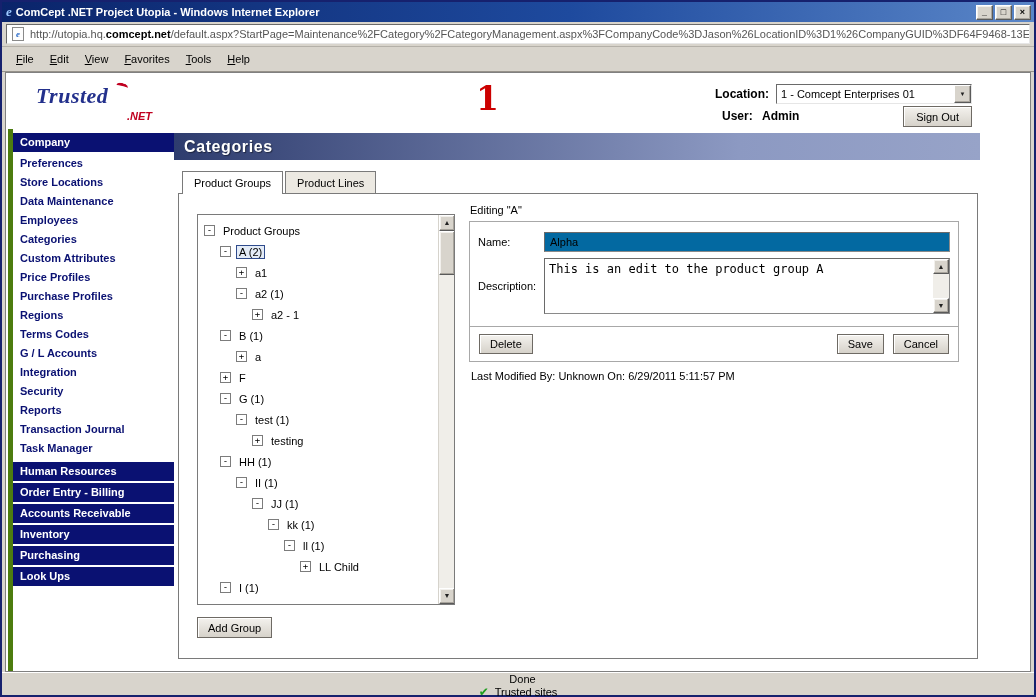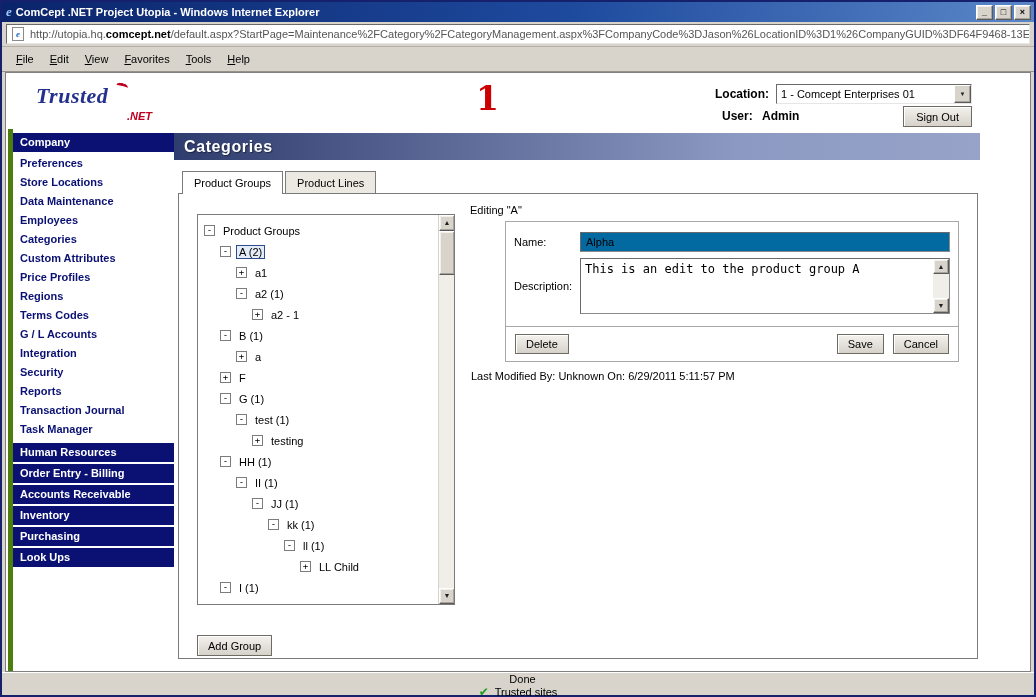--- a/index.html
+++ b/index.html
@@ -100,26 +100,26 @@
 
   .vsb { position:absolute; right:0; top:0; bottom:0; width:16px; background:#f0eee9;
          border-left:1px solid #d6d3cc; }
   .sb-btn { position:absolute; left:0; width:16px; height:16px; background:#d8d4cc; border:1px solid;
             border-color:#fff #5a5a5a #5a5a5a #fff; box-shadow:inset -1px -1px 0 #a8a49c, inset 1px 1px 0 #f2f0ec;
             font-size:7px; line-height:14px; text-align:center; color:#222; }
   .sb-up { top:0; } .sb-down { bottom:0; }
   .sb-thumb { position:absolute; left:0; top:16px; width:16px; height:44px; background:#d8d4cc;
               border:1px solid; border-color:#fff #5a5a5a #5a5a5a #fff;
               box-shadow:inset -1px -1px 0 #a8a49c, inset 1px 1px 0 #f2f0ec; }
-  .add-group-btn { position:absolute; left:18px; top:441px; height:21px; }
+  .add-group-btn { position:absolute; left:18px; top:423px; height:21px; }
 
   
   .editor-col { position:absolute; left:290px; top:10px; width:490px; }
   .editing-label { font:11px "Liberation Sans", sans-serif; color:#000; margin:0 0 5px 1px; }
-  .editor-box { border:1px solid #a8a8a8; background:#fff;margin-left:36px; }
+  .editor-box { border:1px solid #a8a8a8; background:#fff; }
   .fields { padding:10px 8px 12px; border-bottom:1px solid #a8a8a8; }
   .frow { display:flex; align-items:center; }
   .frow + .frow { margin-top:6px; }
   .flabel { width:66px; flex:none; font:11px "Liberation Sans", sans-serif; color:#000; }
   .txt { flex:1; height:20px; border:1px solid #8a8a8a; border-top-color:#6a6a6a; border-left-color:#6a6a6a;
          font:11px "Liberation Sans", sans-serif; padding:1px 5px; color:#000; background:#0369a1; outline:none; }
   .ta-wrap { flex:1; height:56px; border:1px solid #8a8a8a; border-top-color:#6a6a6a;
              border-left-color:#6a6a6a; background:#fff; display:flex; }
   .ta { flex:1; border:none; outline:none; resize:none; overflow:hidden;
         font:12px/15px "DejaVu Sans Mono", monospace; padding:3px 4px; color:#000; background:#fff; }
@@ -206,20 +206,21 @@
 
       <div class="sidebar">
         <div class="nav-header">Company</div>
         <div class="nav-item">Preferences</div>
         <div class="nav-item">Store Locations</div>
         <div class="nav-item">Data Maintenance</div>
         <div class="nav-item">Employees</div>
         <div class="nav-item">Categories</div>
         <div class="nav-item">Custom Attributes</div>
         <div class="nav-item">Price Profiles</div>
+        <div class="nav-item">Purchase Profiles</div>
         <div class="nav-item">Regions</div>
         <div class="nav-item">Terms Codes</div>
         <div class="nav-item">G / L Accounts</div>
         <div class="nav-item">Integration</div>
         <div class="nav-item">Security</div>
         <div class="nav-item">Reports</div>
         <div class="nav-item">Transaction Journal</div>
         <div class="nav-item">Task Manager</div>
         <div class="nav-gap"></div>
         <div class="nav-header">Human Resources</div>

